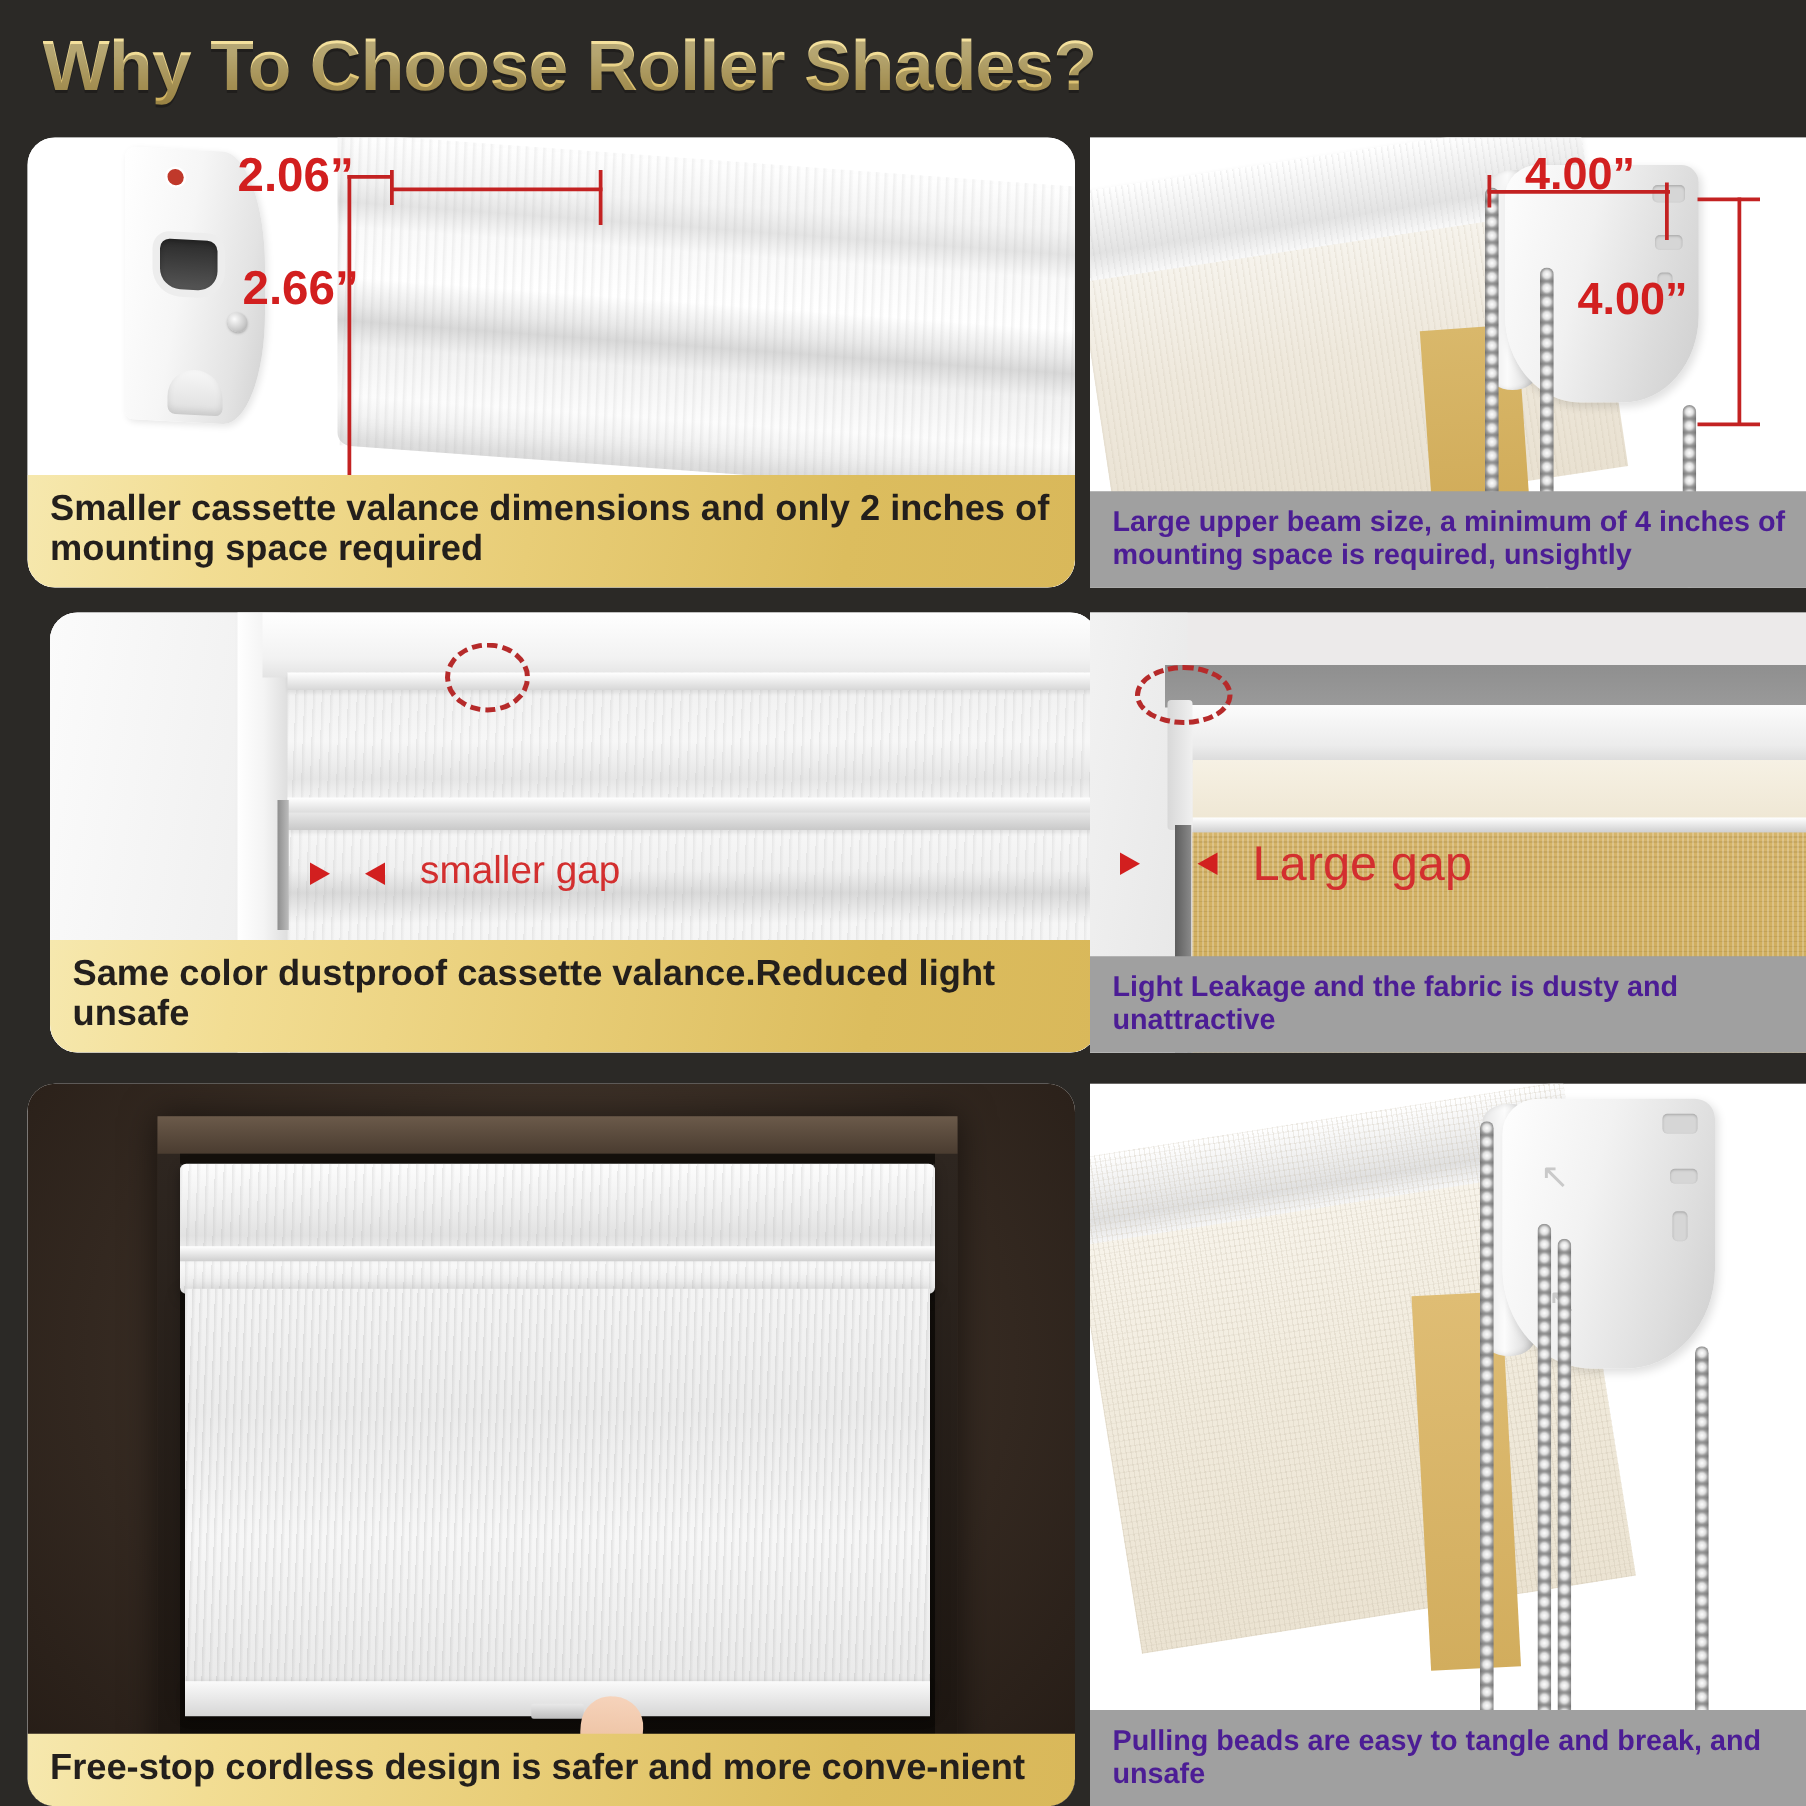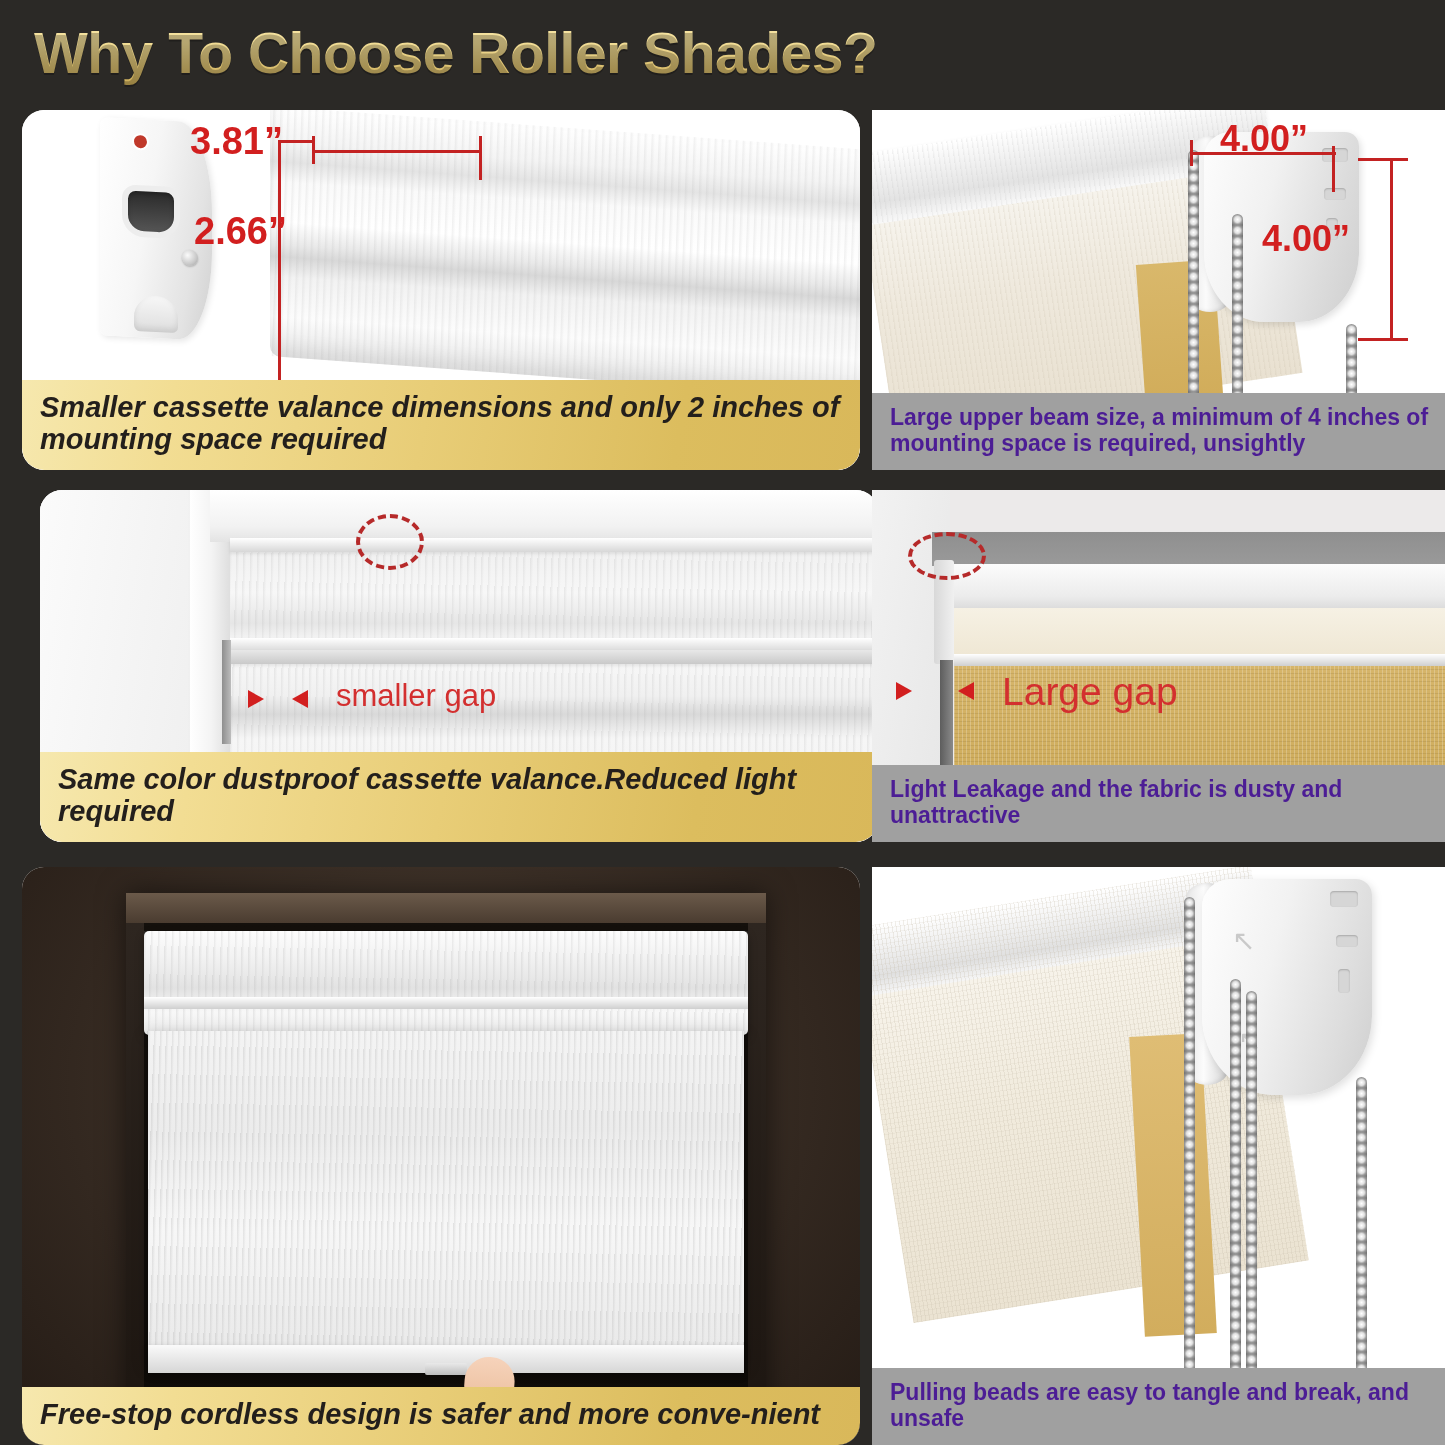--- a/index.html
+++ b/index.html
@@ -39,21 +39,21 @@
 
   
   .caption {
     position: absolute; left: 0; right: 0; bottom: 0;
     padding: 12px 16px 14px 18px;
     font-weight: 700; line-height: 1.10;
   }
   .caption.gold {
     background: linear-gradient(100deg,#f6e8ae 0%,#f2dd93 18%,#e8cd77 48%,#dcbd5e 78%,#d9b85a 100%);
     color: #231f1c; font-size: 29px;
-    border-bottom-left-radius: 22px; border-bottom-right-radius: 22px; font-style: italic;
+    border-bottom-left-radius: 22px; border-bottom-right-radius: 22px;
   }
   .caption.gray { background: #a0a0a0; color: #4c1d95; font-size: 23px; }
 
   
   .dim-label { position: absolute; color: #d21f1f; font-weight: 700; white-space: nowrap; }
   .redline { position: absolute; background: #c32222; }
   .redline.h { height: 3px; }
   .redline.v { width: 3px; }
   .arrow-r, .arrow-l {
     position: absolute; width: 0; height: 0;
@@ -390,21 +390,21 @@
 
           <div class="redline h" style="left:256px; top:30px; width:36px;"></div>
           <div class="redline v" style="left:256px; top:30px; height:292px;"></div>
           <div class="redline h" style="left:256px; top:320px; width:48px;"></div>
 
           <div class="redline h" style="left:290px; top:40px; width:170px;"></div>
           <div class="redline v" style="left:290px; top:26px; height:28px;"></div>
           <div class="redline v" style="left:457px; top:26px; height:44px;"></div>
 
           <div class="dim-label" style="left:172px; top:100px; font-size:38px;">2.66”</div>
-          <div class="dim-label" style="left:168px; top:10px; font-size:38px;" style2="">3.81”</div>
+          <div class="dim-label" style="left:168px; top:10px; font-size:38px;" style2="">2.06”</div>
         </div>
 
         <div class="caption gold">Smaller cassette valance dimensions and only 2 inches of mounting space required</div>
       </div>
 
       <div class="panel right" style="height:360px;">
         <div class="photo">
           <div class="p2-bg"></div>
 
           <div class="p2-beam">
@@ -460,21 +460,21 @@
 
           <div class="p3-gapline" style="left:182px; top:150px; height:104px;"></div>
 
           <div class="dashed-ell" style="left:316px; top:24px; width:68px; height:56px;"></div>
 
           <div class="arrow-r" style="left:208px; top:200px;"></div>
           <div class="arrow-l" style="left:252px; top:200px;"></div>
           <div class="gap-text" style="left:296px; top:188px; font-size:31px;">smaller gap</div>
         </div>
 
-        <div class="caption gold">Same color dustproof cassette valance.Reduced light required</div>
+        <div class="caption gold">Same color dustproof cassette valance.Reduced light unsafe</div>
       </div>
 
       <div class="panel right" style="height:352px;">
         <div class="photo">
           <div class="p4-bg"></div>
           <div class="p4-wall"></div>
           <div class="p4-graytop"></div>
           <div class="p4-white"></div>
           <div class="p4-cream"></div>
           <div class="p4-lip"></div>

